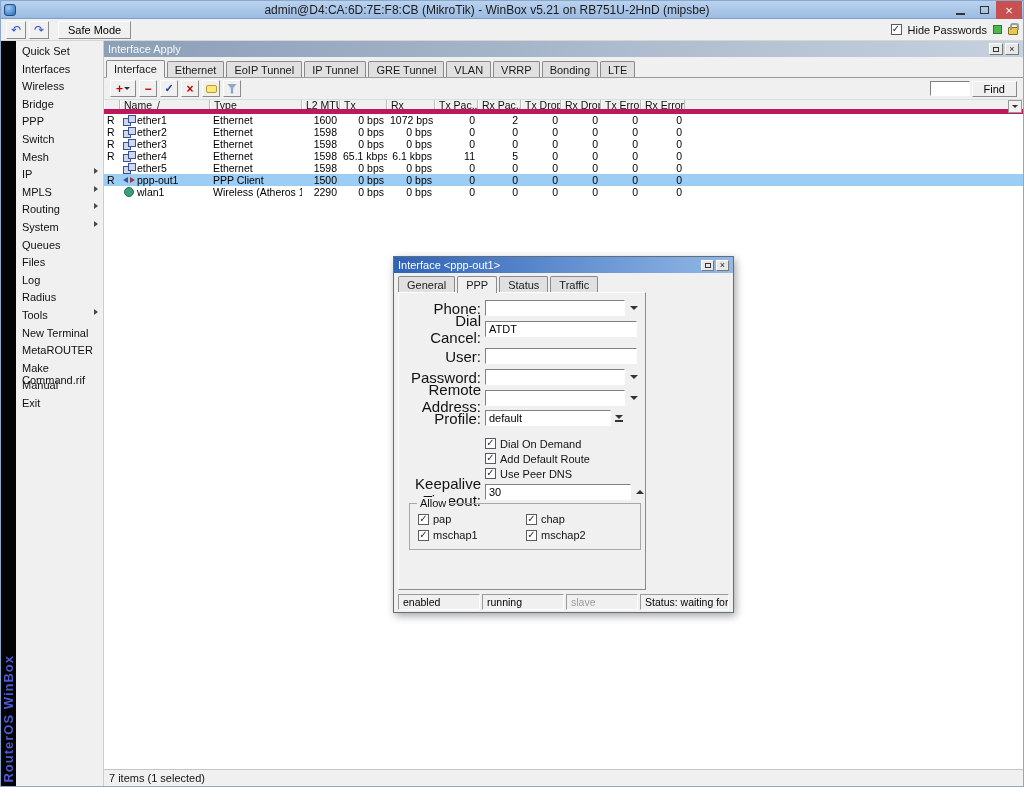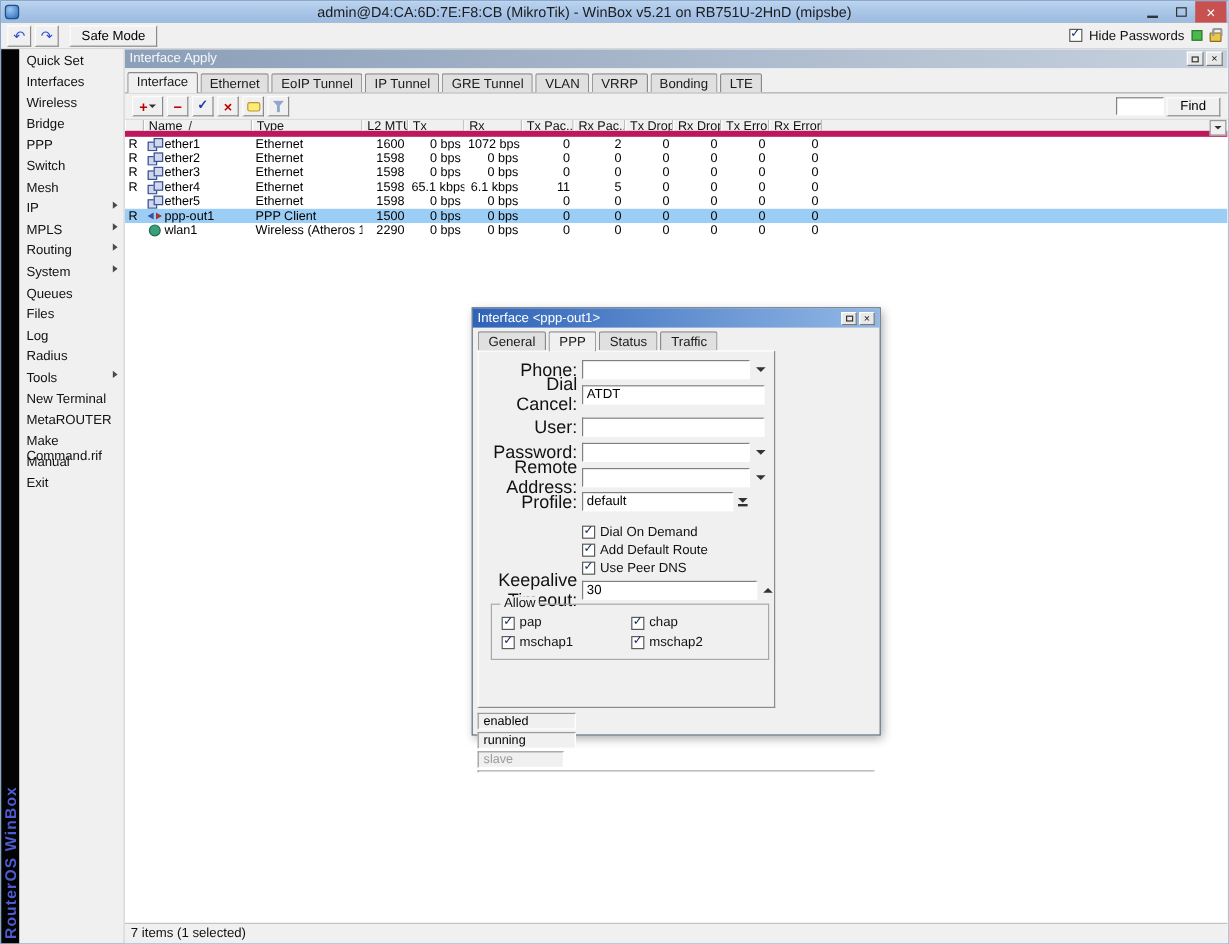--- a/index.html
+++ b/index.html
@@ -169,21 +169,21 @@
   .allow-items { display:grid; grid-template-columns:108px 1fr; padding:9px 0 0 8px; row-gap:4px; }
   .allow-item { display:flex; align-items:center; gap:4px; font-size:11px; color:#111; }
 
   .dlg-buttons { position:absolute; right:4px; top:20px; width:81px; }
   .dlg-btn { width:81px; height:17px; margin-bottom:4px; background:linear-gradient(#fbfbfb,#e3e3e3);
     border:1px solid #707070; font-size:11px; color:#000; display:flex; align-items:center; justify-content:center;
     border-radius:1px; }
   .dlg-btn.default { border-color:#000; box-shadow:inset 0 0 0 1px #9a9a9a; }
   .dlg-btn.gap-before { margin-top:8px; }
 
-  .dlg-status { position:absolute; left:4px; right:4px; top:337px; height:16px; display:flex; gap:2px;flex-direction:column; }
+  .dlg-status { position:absolute; left:4px; right:4px; top:337px; height:16px; display:flex; gap:2px; }
   .ds-cell { border:1px solid; border-color:#9a9a9a #fff #fff #9a9a9a; background:#f0f0f0; font-size:10.5px;
     padding:0 4px; display:flex; align-items:center; color:#000; white-space:nowrap; overflow:hidden; }
   .ds-0 { width:82px; flex:none; }
   .ds-1 { width:82px; flex:none; }
   .ds-2 { width:72px; flex:none; }
   .ds-cell.muted { color:#9a9a9a; }
   .ds-main { flex:1; }
 </style>
 </head>
 <body>

